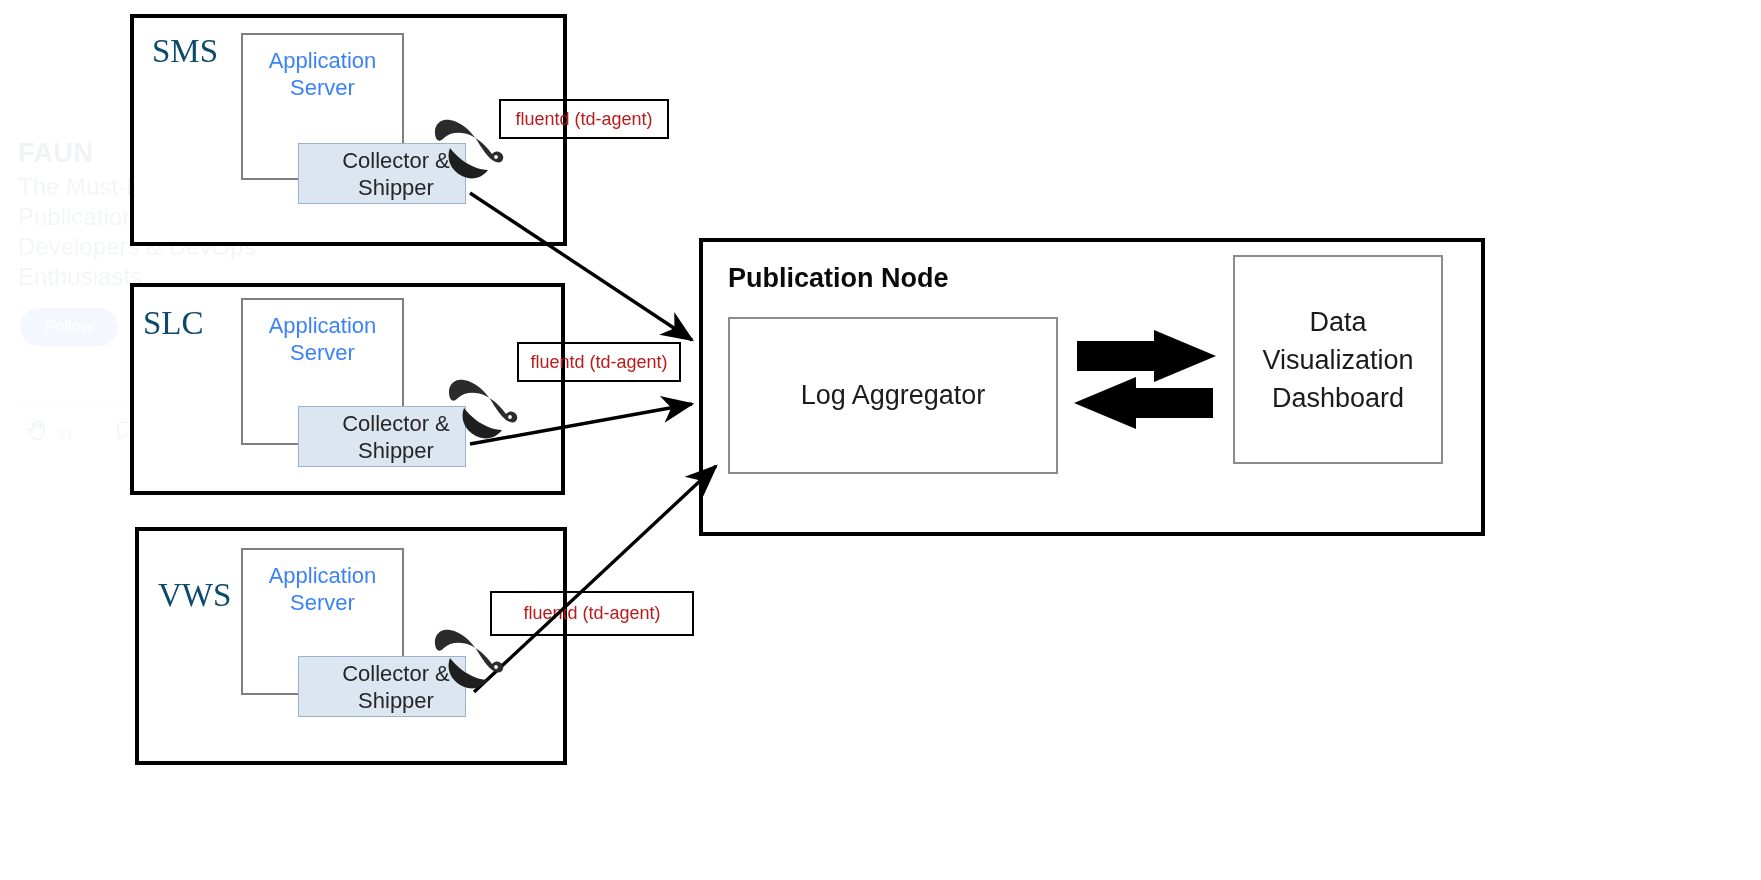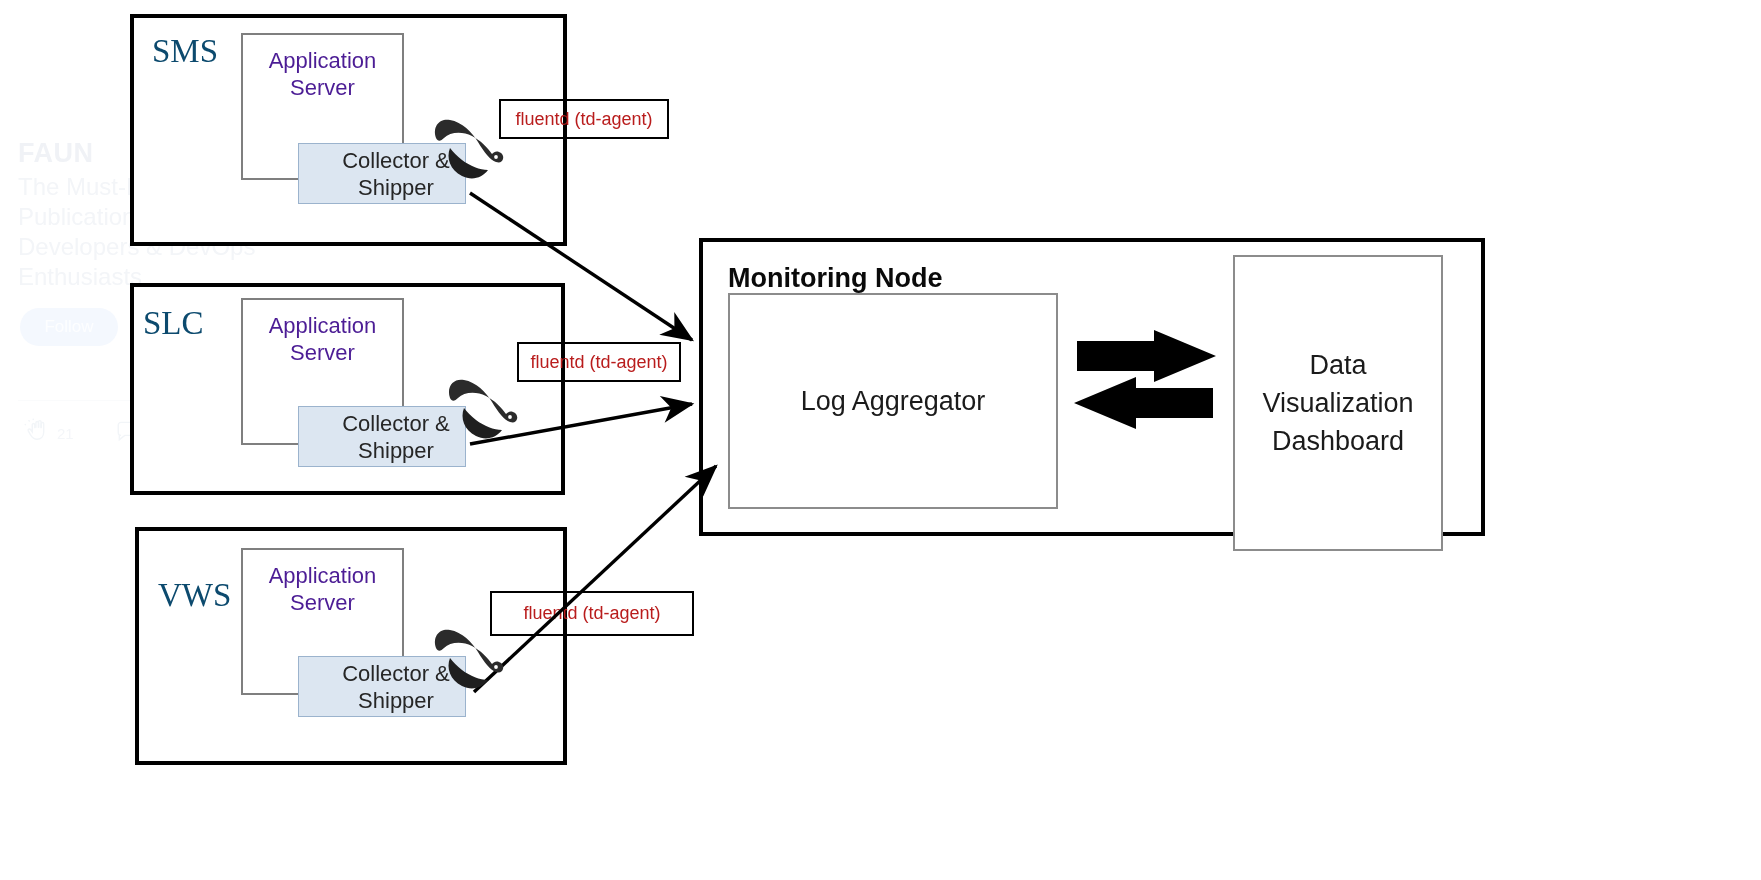--- a/index.html
+++ b/index.html
@@ -96,21 +96,21 @@
     background: #ffffff;
     display: flex;
     align-items: flex-start;
     justify-content: center;
     padding-top: 12px;
   }
   .app-server-text {
     font-size: 22px;
     line-height: 27px;
     text-align: center;
-    color: #4c1d95;
+    color: #3b82f6;
     font-family: "Liberation Sans", sans-serif;
     font-weight: 500;
   }
   .collector {
     position: absolute;
     box-sizing: border-box;
     border: 1px solid #9bb3cd;
     background: #dce6f1;
     display: flex;
     align-items: center;
@@ -273,27 +273,27 @@
 
   <div class="collector" style="left:298px; top:656px; width:168px; height:61px;">
     <span class="collector-text">Collector &amp; Shipper</span>
   </div>
 
   <div class="fluentd-box" style="left:490px; top:591px; width:204px; height:45px;">
     <span class="fluentd-text">fluentd (td-agent)</span>
   </div>
 
   <div id="monitoring-node" style="left:699px; top:238px; width:786px; height:298px;"></div>
-  <div id="monitoring-title" style="left:728px; top:263px;">Monitoring Node</div>
-
-  <div id="log-aggregator" style="left:728px; top:293px; width:330px; height:216px;">
+  <div id="monitoring-title" style="left:728px; top:263px;">Publication Node</div>
+
+  <div id="log-aggregator" style="left:728px; top:317px; width:330px; height:157px;">
     <span id="log-aggregator-text">Log Aggregator</span>
   </div>
 
-  <div id="dashboard" style="left:1233px; top:255px; width:210px; height:296px;">
+  <div id="dashboard" style="left:1233px; top:255px; width:210px; height:209px;">
     <span id="dashboard-text">Data Visualization Dashboard</span>
   </div>
 
   <svg class="svg-layer" viewBox="0 0 1761 880">
     <defs>
       <marker id="ah" markerWidth="11" markerHeight="11" refX="9.3" refY="4.2" orient="auto" markerUnits="strokeWidth">
         <path d="M0.4,0.2 L10,4.2 L0.4,8.2 L3.1,4.2 Z" fill="#000000"></path>
       </marker>
     </defs>
 

